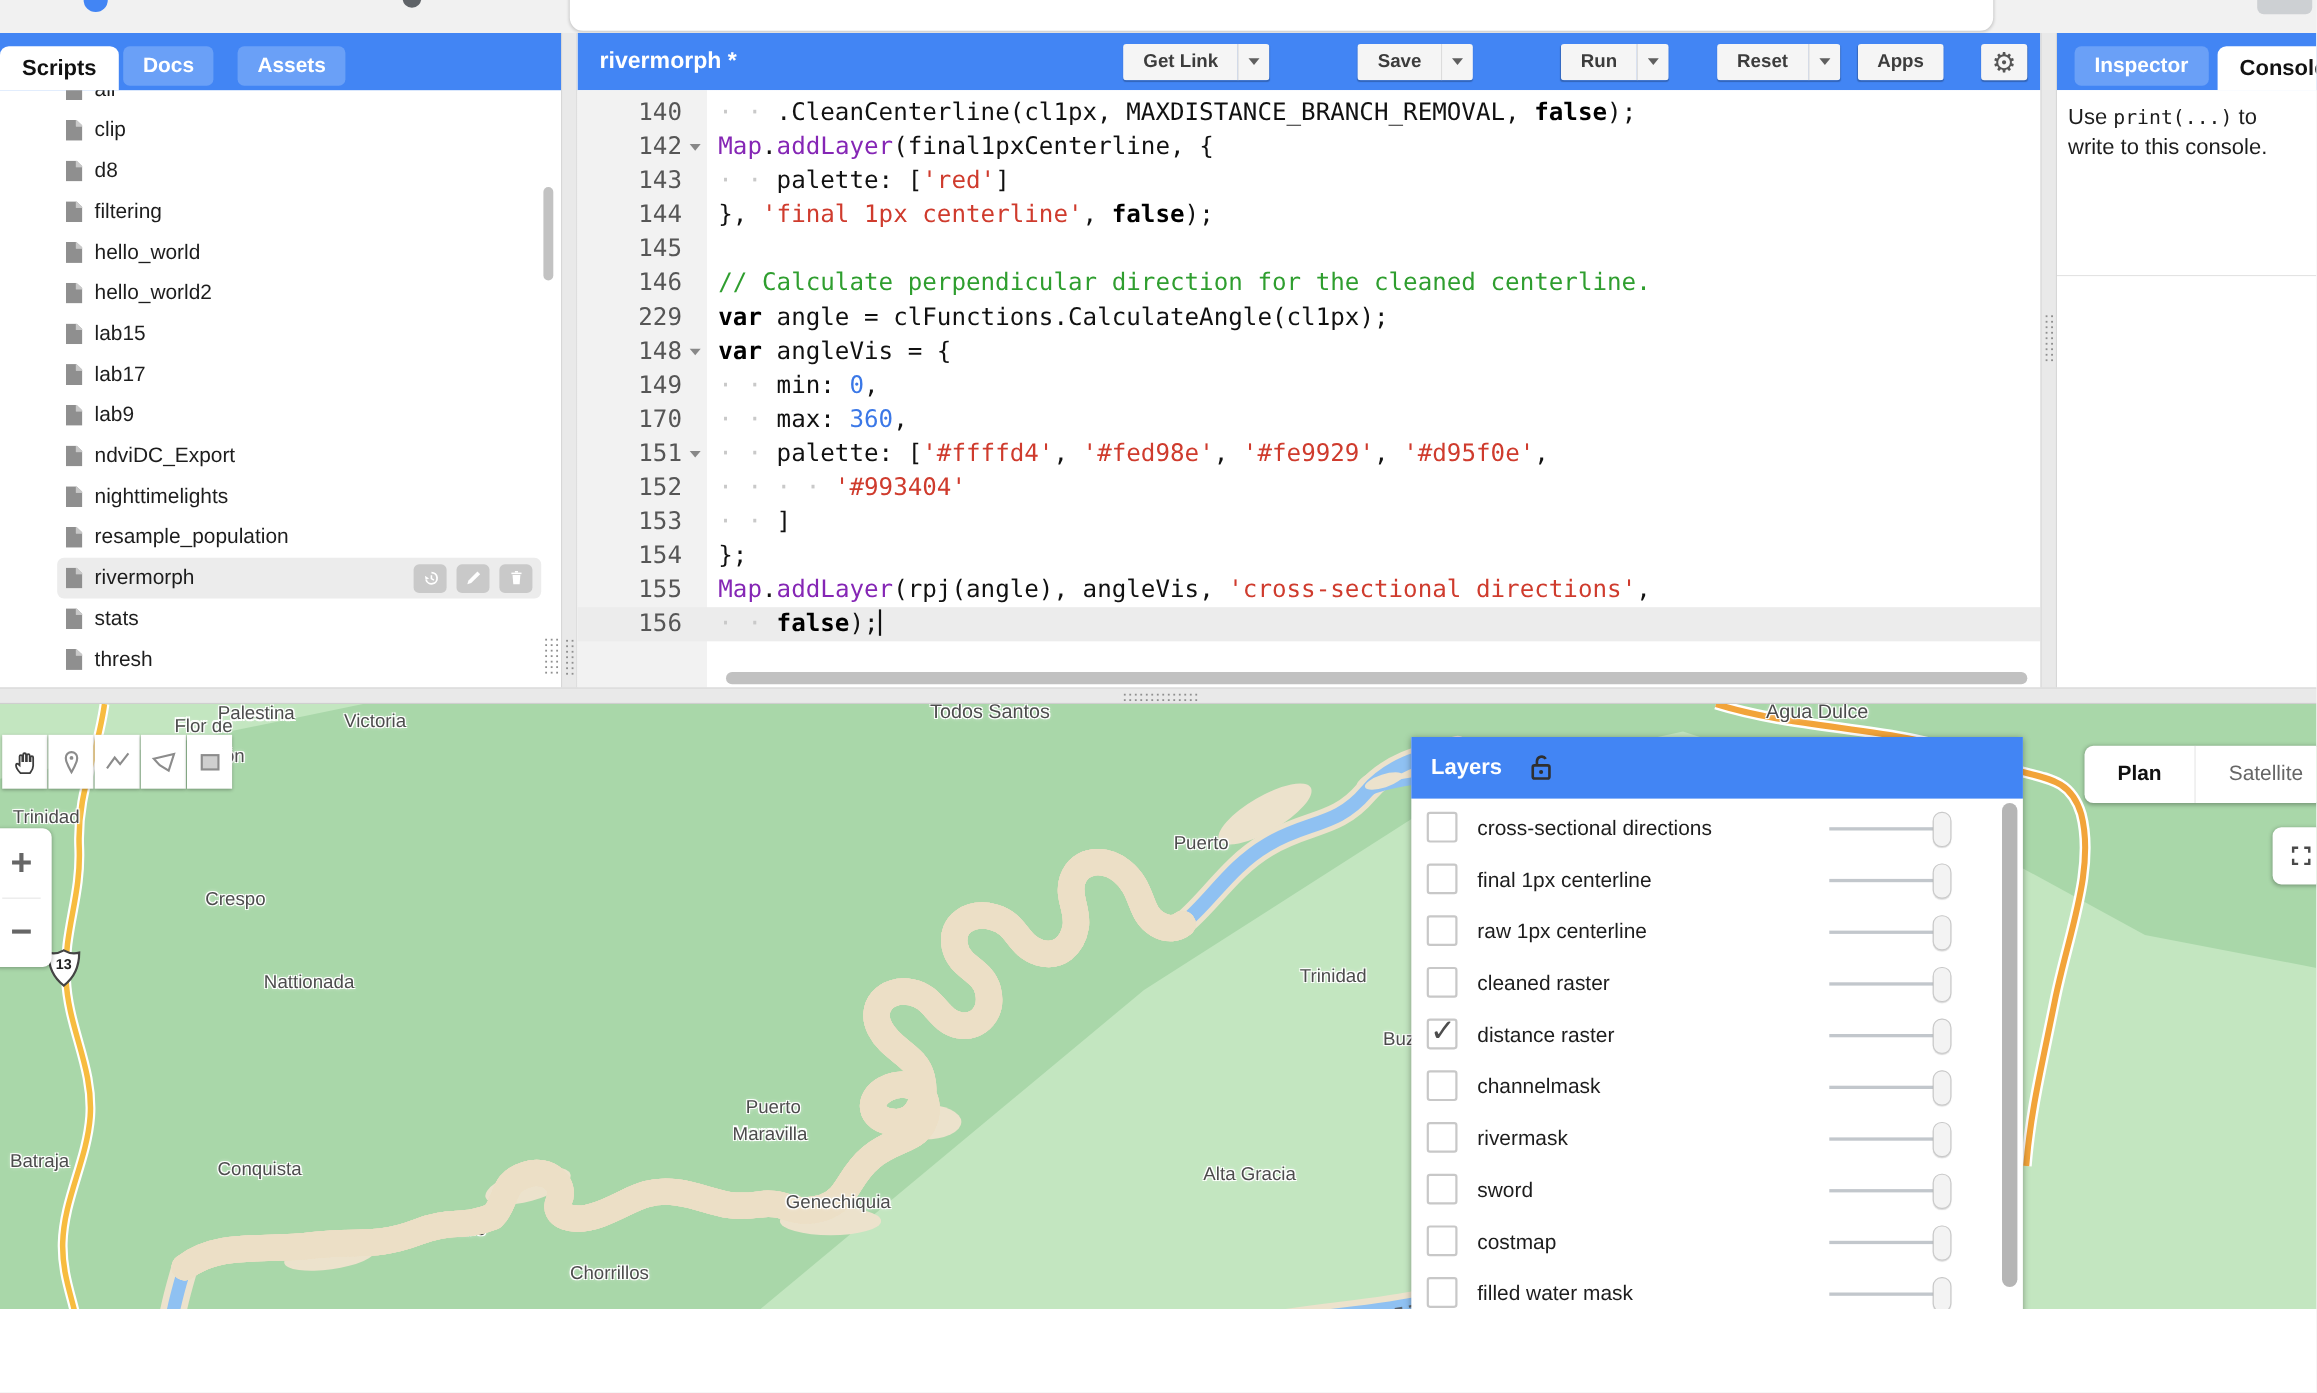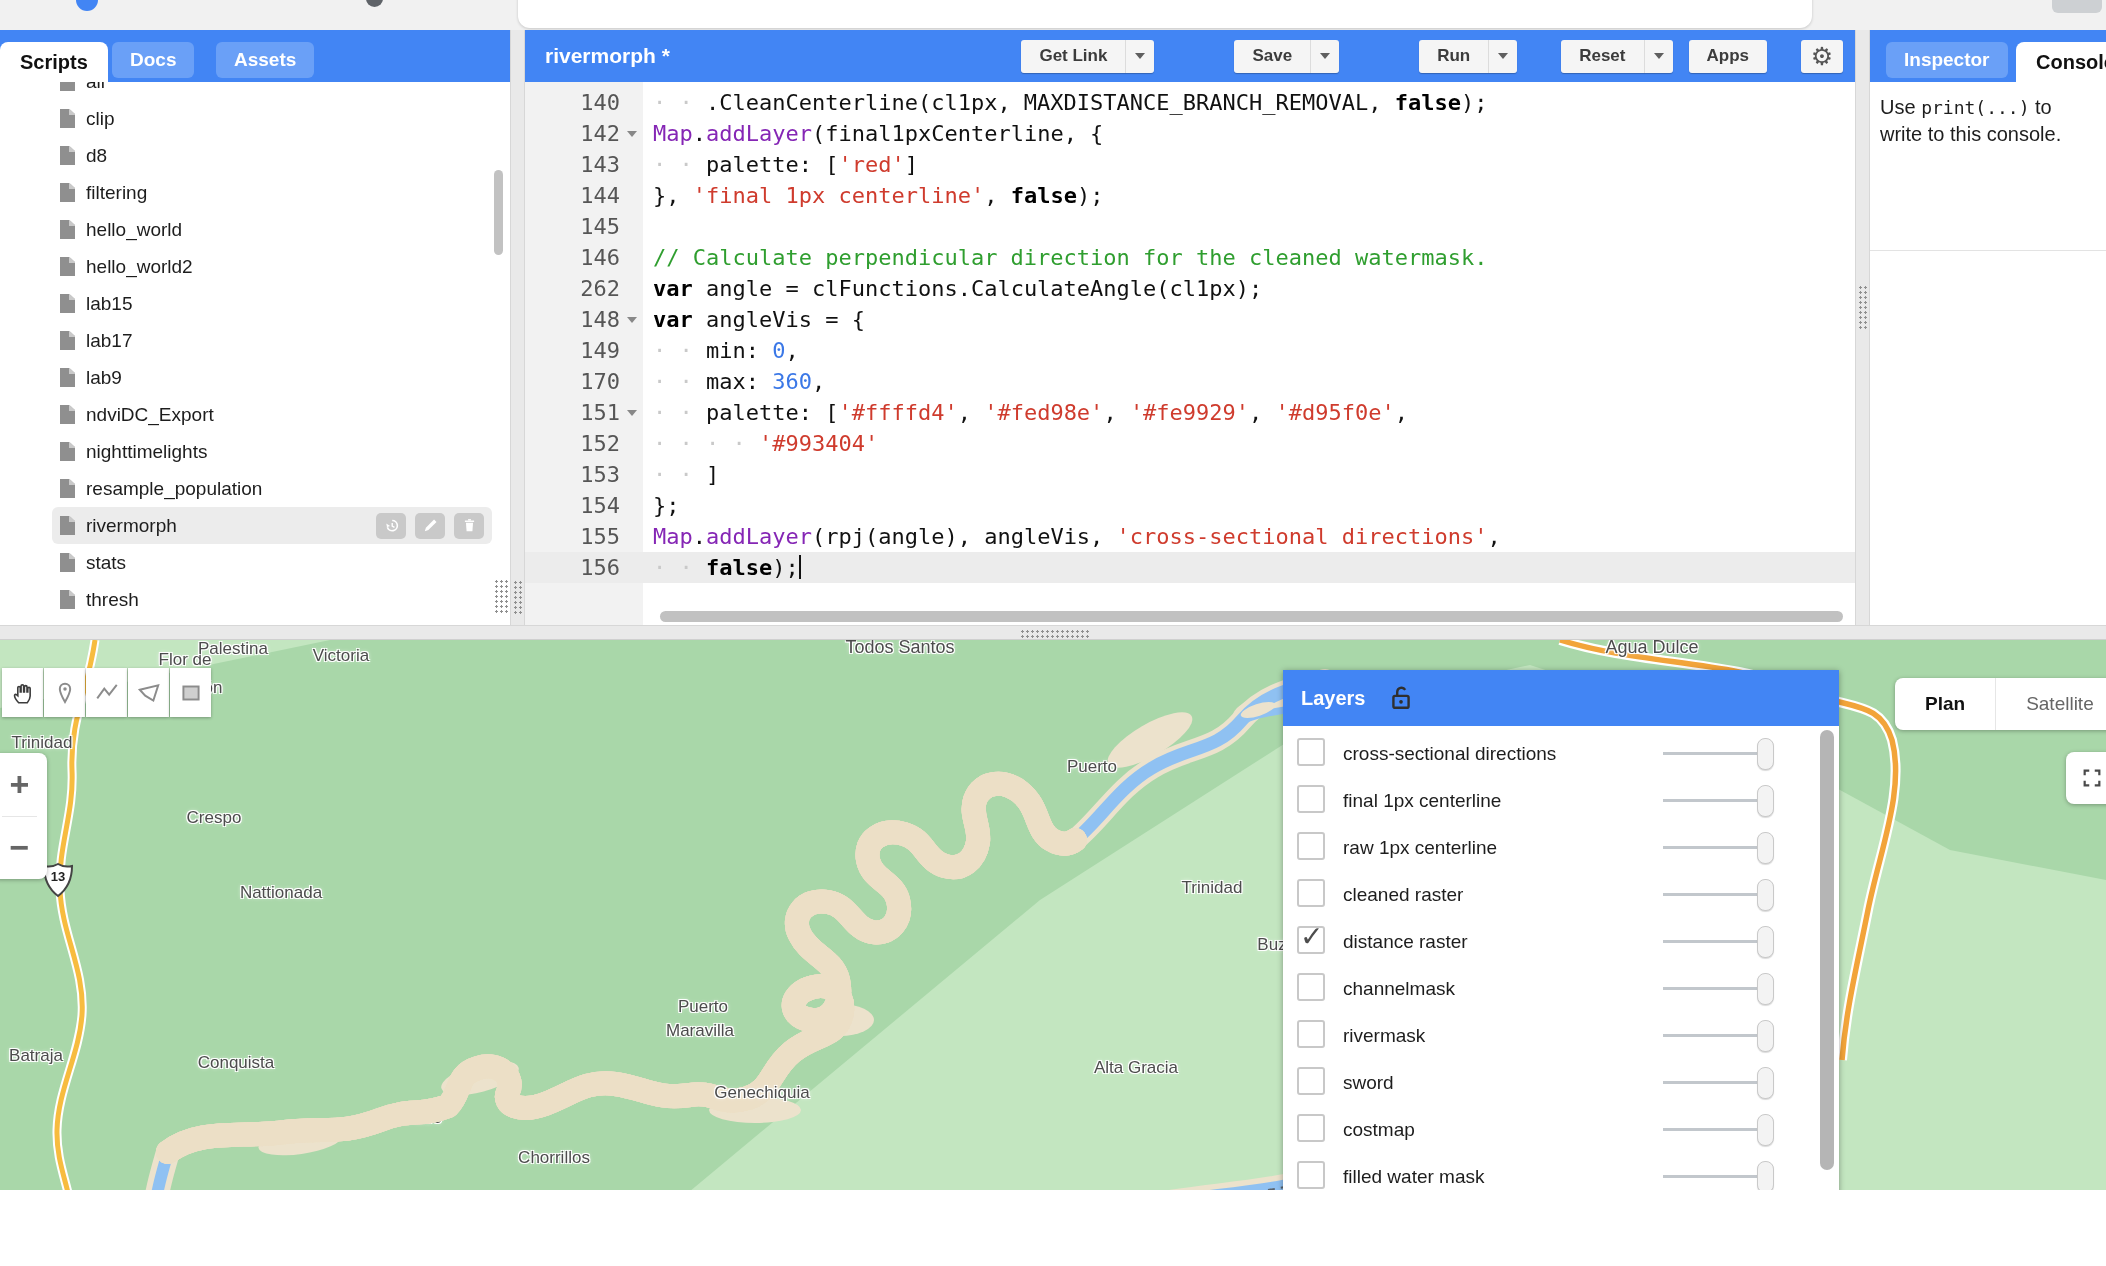--- a/index.html
+++ b/index.html
@@ -288,22 +288,22 @@
               <span>⚙</span>
             </div>
           </div>
       </div>
       <div class="code" id="codeArea">
           <div class="cl"><span class="ln">140</span><span class="foldc"></span><span class="ct"><span class="tok-i">· · </span><span class="tok-p">.CleanCenterline(cl1px, MAXDISTANCE_BRANCH_REMOVAL, </span><span class="tok-k">false</span><span class="tok-p">);</span></span></div>
           <div class="cl"><span class="ln">142</span><span class="foldc"><span class="fold-tri"></span></span><span class="ct"><span class="tok-g">Map</span><span class="tok-p">.</span><span class="tok-g">addLayer</span><span class="tok-p">(final1pxCenterline, {</span></span></div>
           <div class="cl"><span class="ln">143</span><span class="foldc"></span><span class="ct"><span class="tok-i">· · </span><span class="tok-p">palette: [</span><span class="tok-s">'red'</span><span class="tok-p">]</span></span></div>
           <div class="cl"><span class="ln">144</span><span class="foldc"></span><span class="ct"><span class="tok-p">}, </span><span class="tok-s">'final 1px centerline'</span><span class="tok-p">, </span><span class="tok-k">false</span><span class="tok-p">);</span></span></div>
           <div class="cl"><span class="ln">145</span><span class="foldc"></span><span class="ct"></span></div>
-          <div class="cl"><span class="ln">146</span><span class="foldc"></span><span class="ct"><span class="tok-c">// Calculate perpendicular direction for the cleaned watermask.</span></span></div>
-          <div class="cl"><span class="ln">262</span><span class="foldc"></span><span class="ct"><span class="tok-k">var</span><span class="tok-p"> angle = clFunctions.CalculateAngle(cl1px);</span></span></div>
+          <div class="cl"><span class="ln">146</span><span class="foldc"></span><span class="ct"><span class="tok-c">// Calculate perpendicular direction for the cleaned centerline.</span></span></div>
+          <div class="cl"><span class="ln">229</span><span class="foldc"></span><span class="ct"><span class="tok-k">var</span><span class="tok-p"> angle = clFunctions.CalculateAngle(cl1px);</span></span></div>
           <div class="cl"><span class="ln">148</span><span class="foldc"><span class="fold-tri"></span></span><span class="ct"><span class="tok-k">var</span><span class="tok-p"> angleVis = {</span></span></div>
           <div class="cl"><span class="ln">149</span><span class="foldc"></span><span class="ct"><span class="tok-i">· · </span><span class="tok-p">min: </span><span class="tok-n">0</span><span class="tok-p">,</span></span></div>
           <div class="cl"><span class="ln">170</span><span class="foldc"></span><span class="ct"><span class="tok-i">· · </span><span class="tok-p">max: </span><span class="tok-n">360</span><span class="tok-p">,</span></span></div>
           <div class="cl"><span class="ln">151</span><span class="foldc"><span class="fold-tri"></span></span><span class="ct"><span class="tok-i">· · </span><span class="tok-p">palette: [</span><span class="tok-s">'#ffffd4'</span><span class="tok-p">, </span><span class="tok-s">'#fed98e'</span><span class="tok-p">, </span><span class="tok-s">'#fe9929'</span><span class="tok-p">, </span><span class="tok-s">'#d95f0e'</span><span class="tok-p">,</span></span></div>
           <div class="cl"><span class="ln">152</span><span class="foldc"></span><span class="ct"><span class="tok-i">· · · · </span><span class="tok-s">'#993404'</span></span></div>
           <div class="cl"><span class="ln">153</span><span class="foldc"></span><span class="ct"><span class="tok-i">· · </span><span class="tok-p">]</span></span></div>
           <div class="cl"><span class="ln">154</span><span class="foldc"></span><span class="ct"><span class="tok-p">};</span></span></div>
           <div class="cl"><span class="ln">155</span><span class="foldc"></span><span class="ct"><span class="tok-g">Map</span><span class="tok-p">.</span><span class="tok-g">addLayer</span><span class="tok-p">(rpj(angle), angleVis, </span><span class="tok-s">'cross-sectional directions'</span><span class="tok-p">,</span></span></div>
           <div class="cl active"><span class="ln">156</span><span class="foldc"></span><span class="ct"><span class="tok-i">· · </span><span class="tok-k">false</span><span class="tok-p">);</span><span class="caret"></span></span></div>
         </div>

